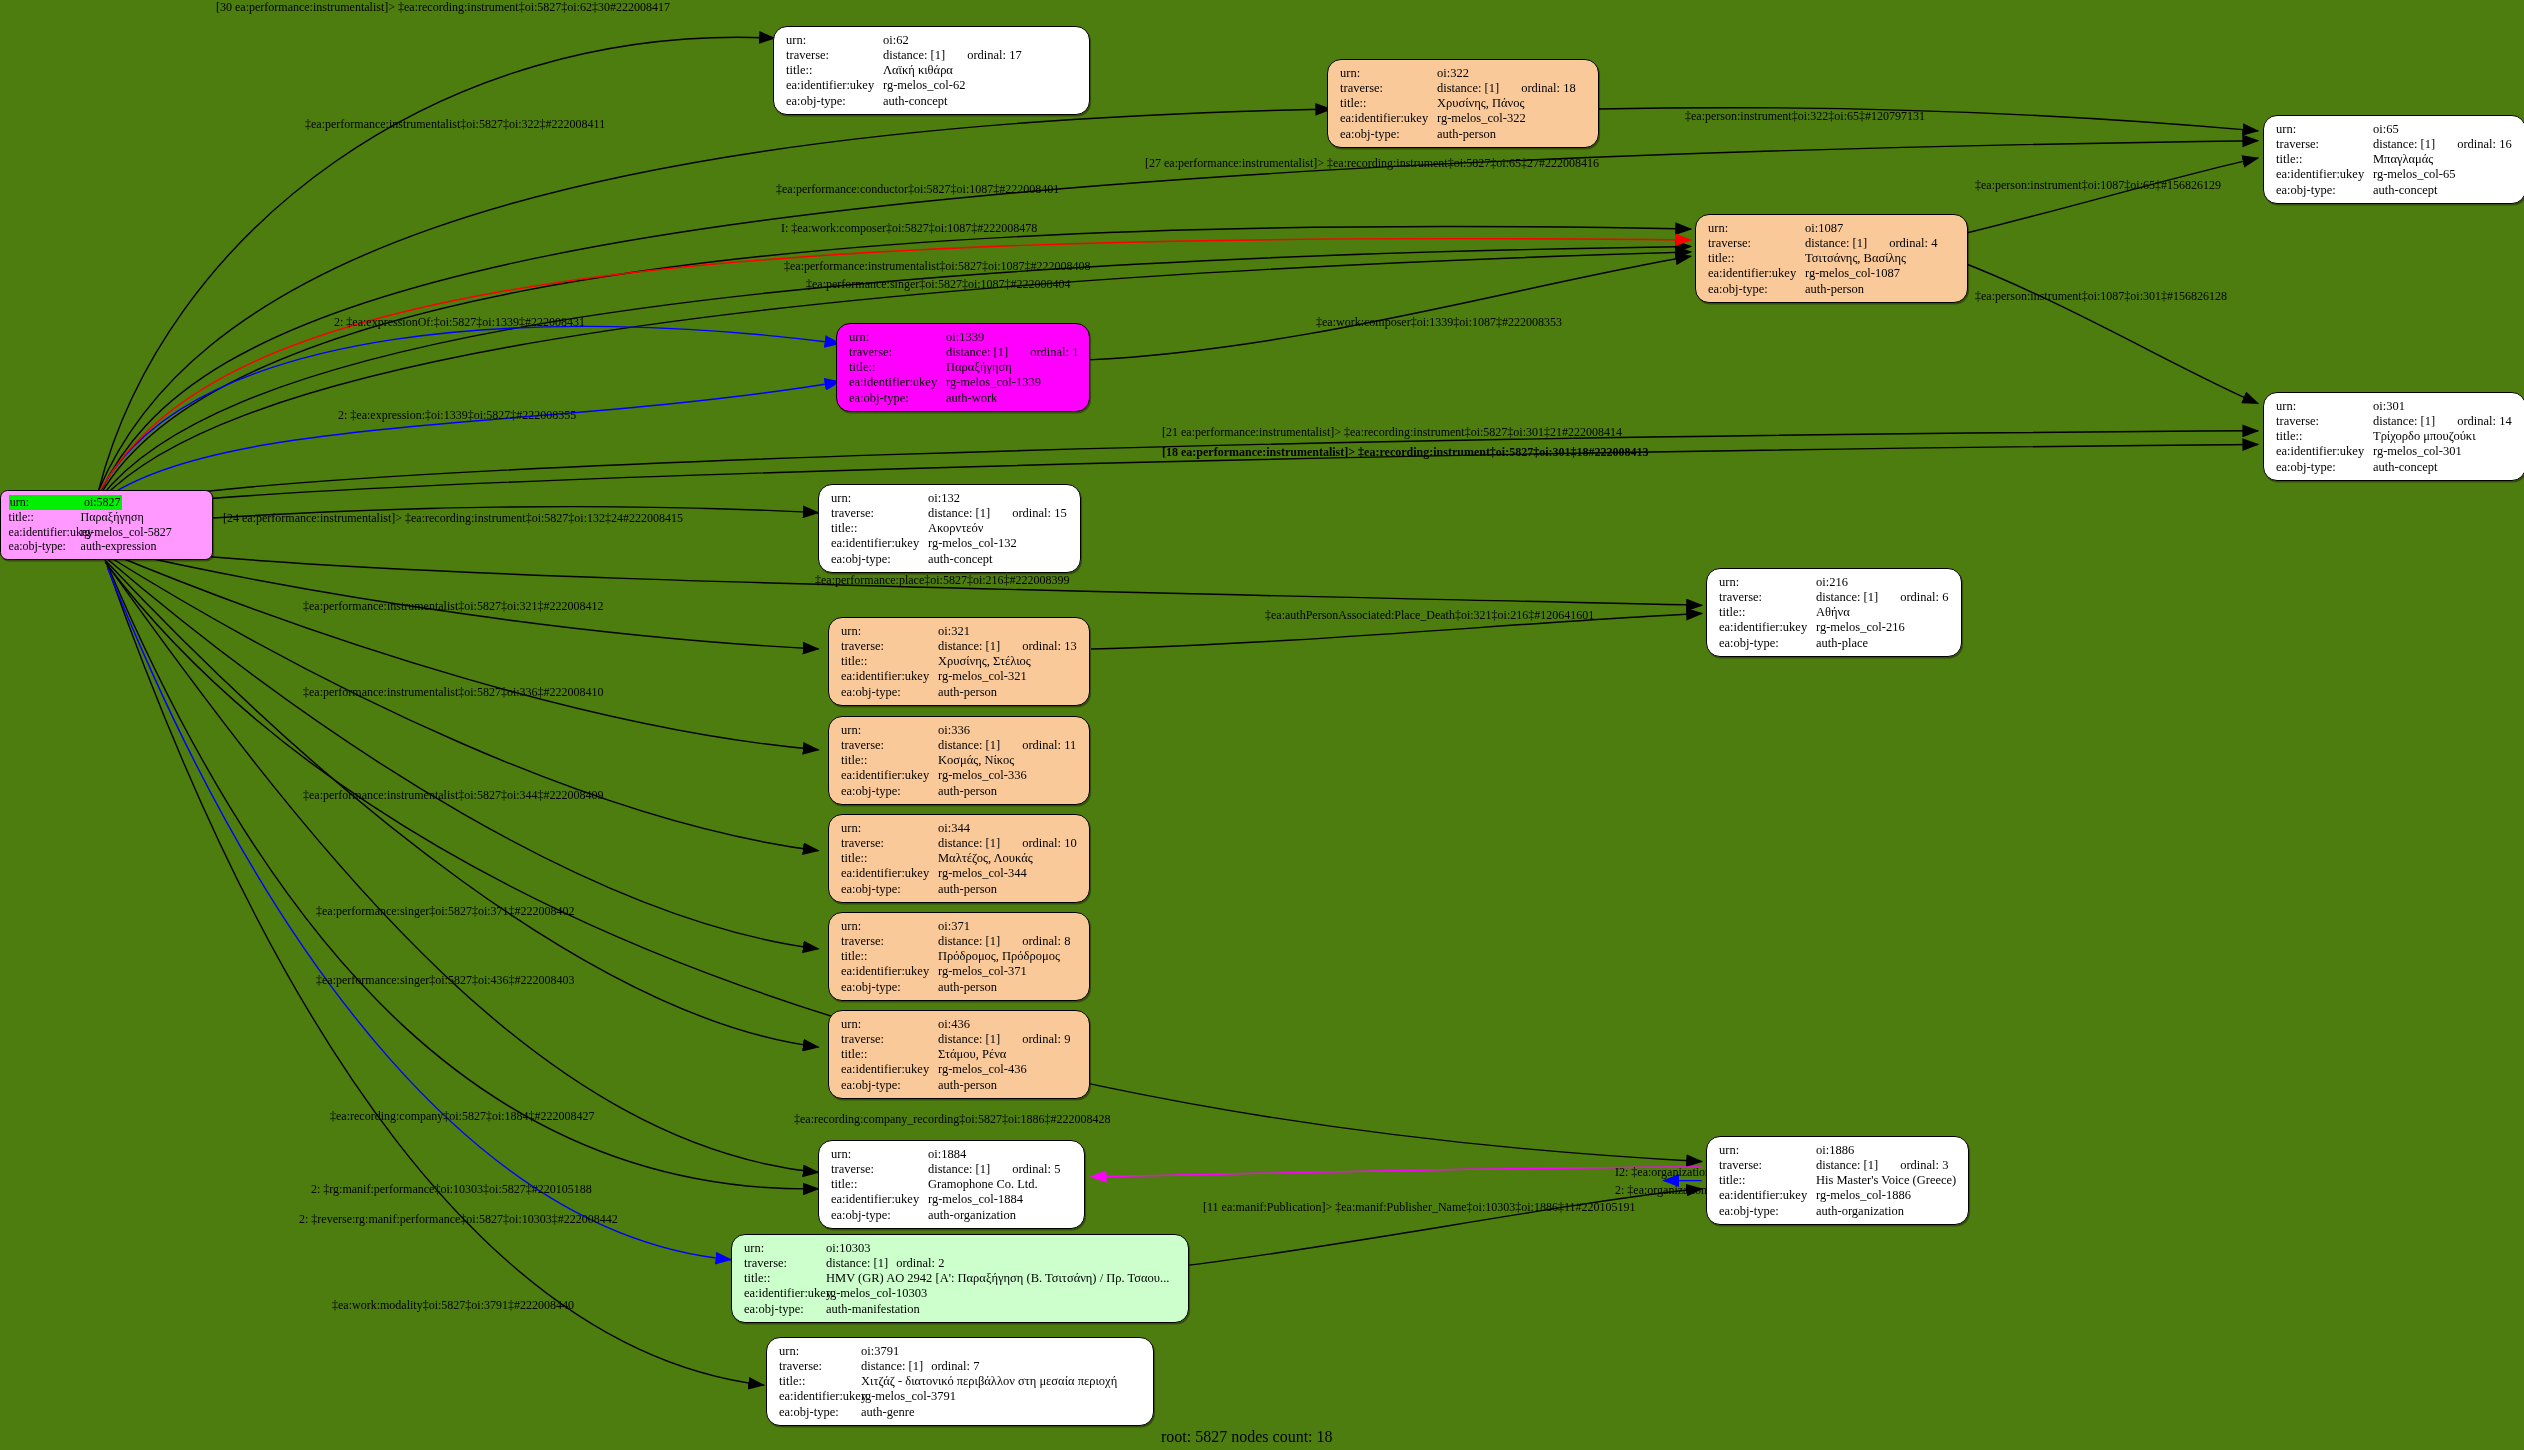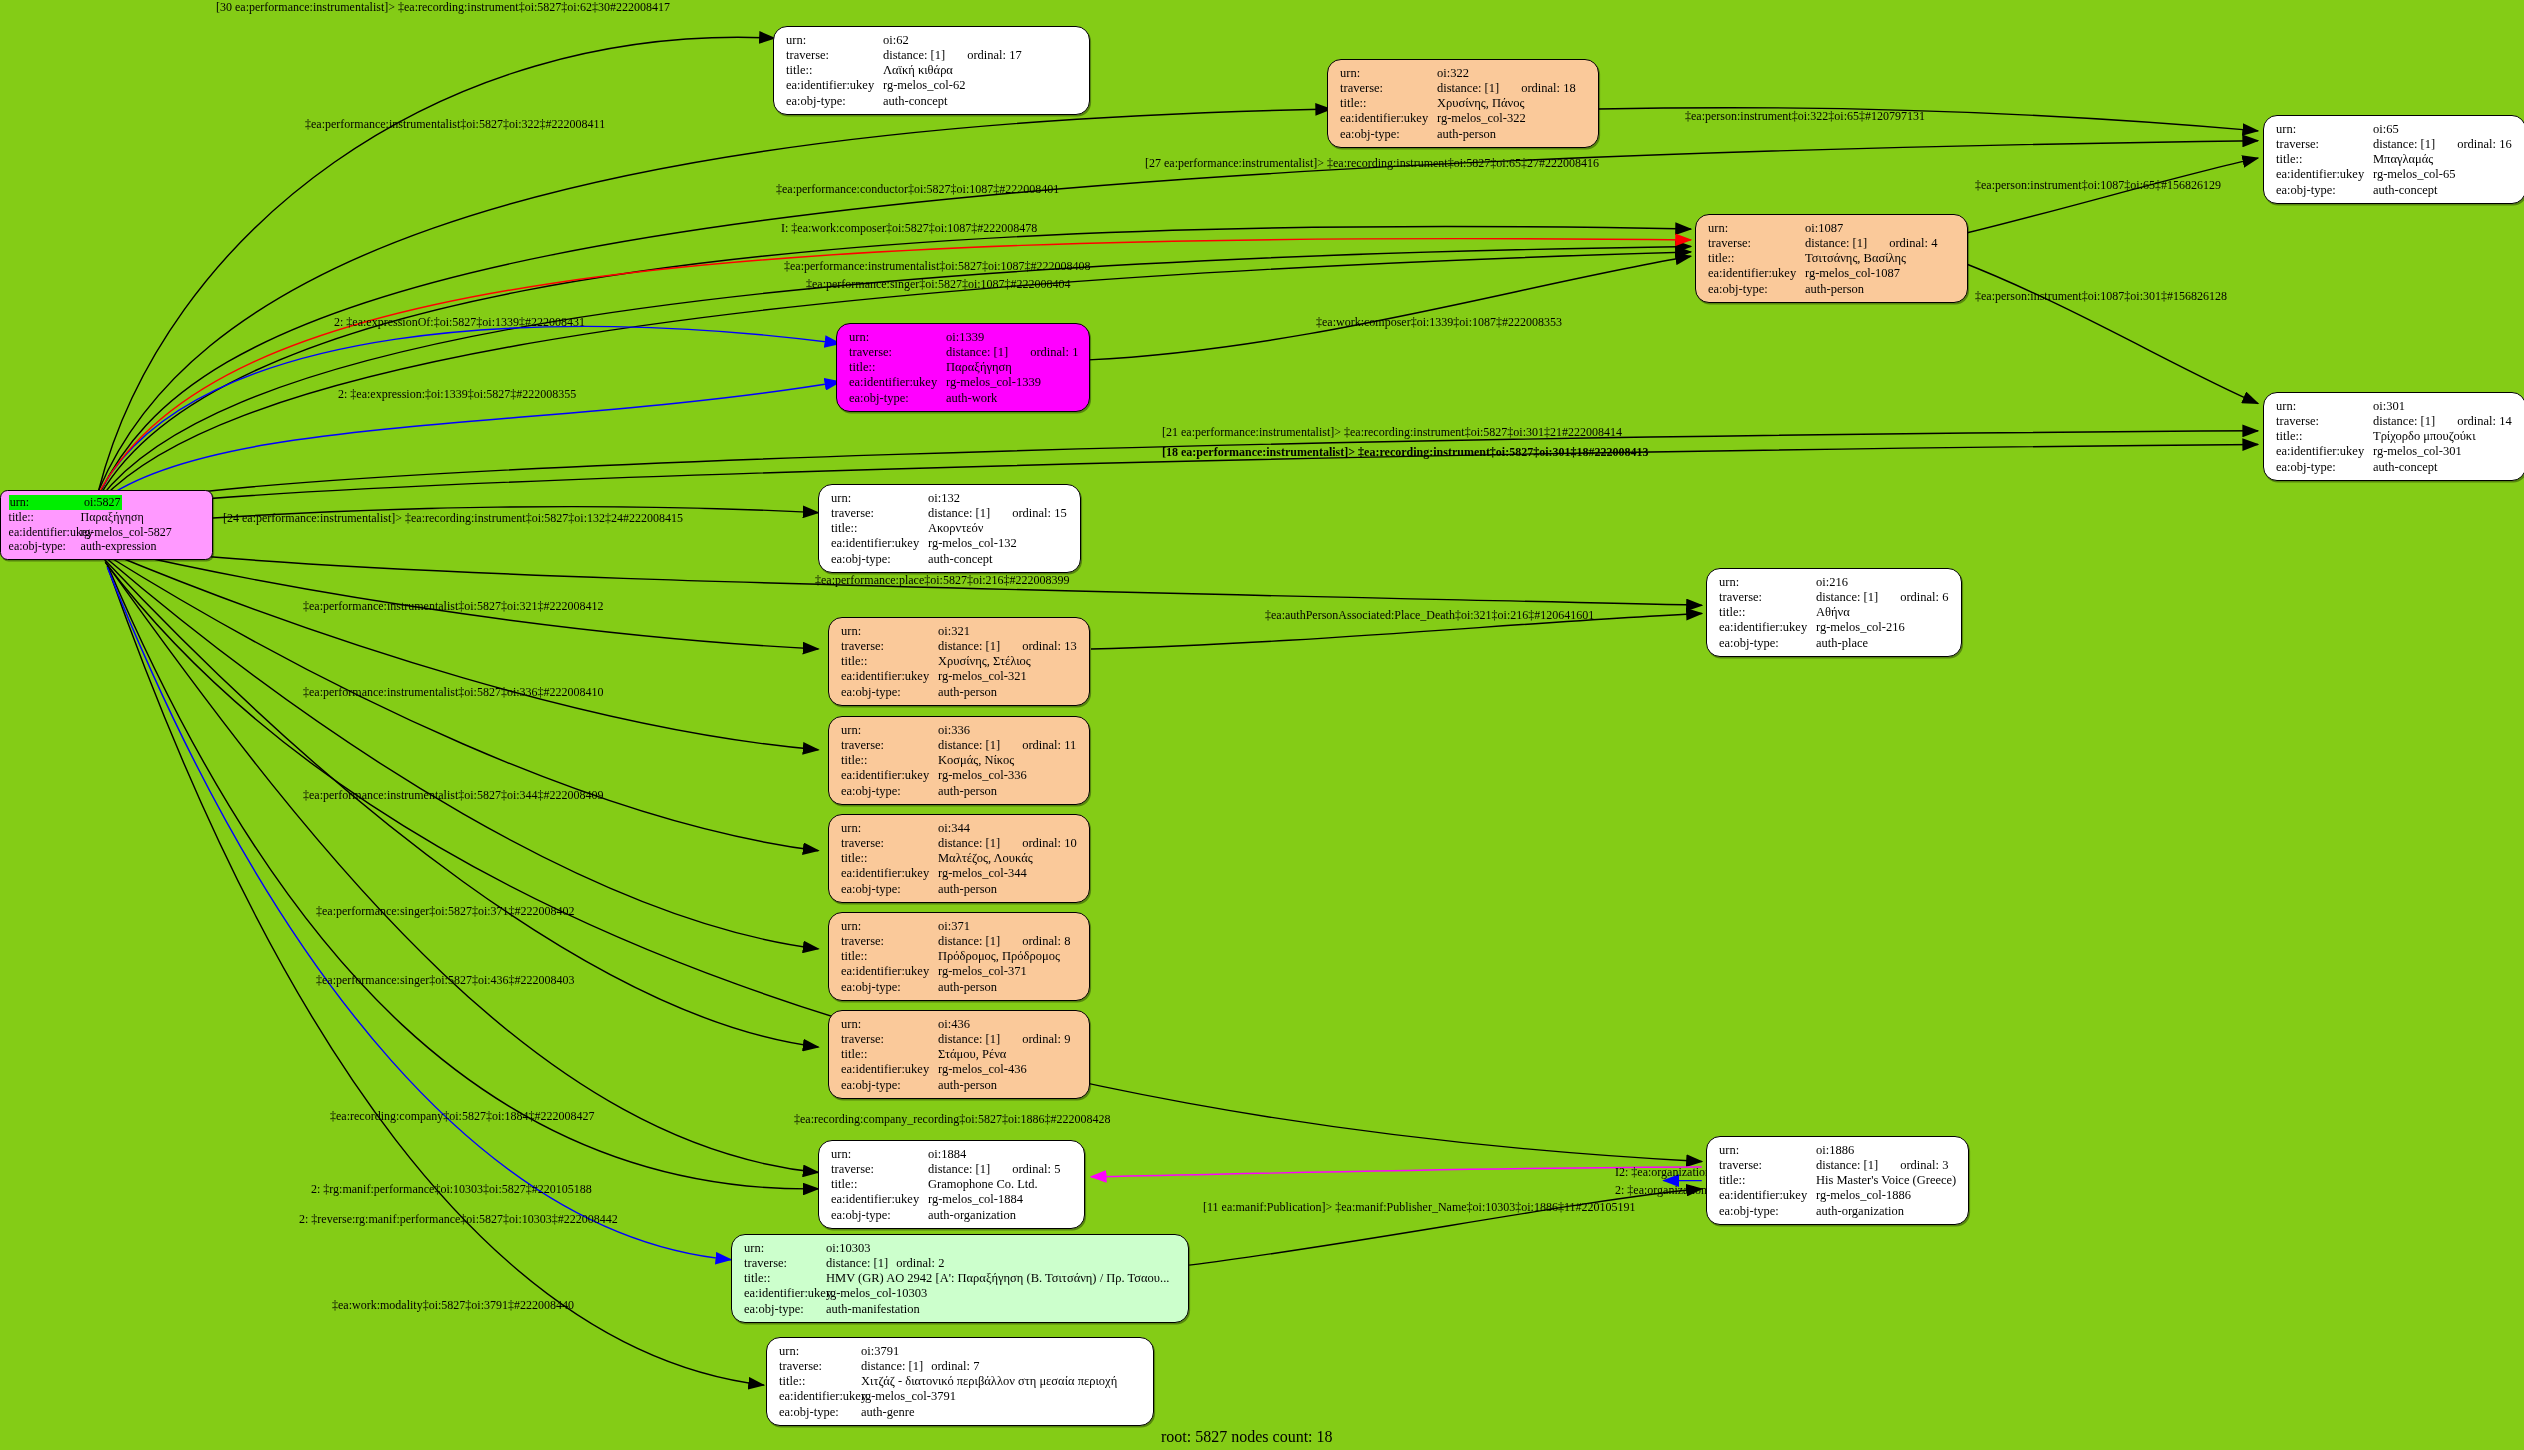--- a/index.html
+++ b/index.html
@@ -1,20 +1,20 @@
 <!DOCTYPE html>
 <html style="font-size:8.7px"><head>
 <meta charset="utf-8">
 <style>
   html,body{margin:0;padding:0;background:#ffffff;}
   #stage{
     position:relative;
     width:2525px;
     height:1450px;
-    background:#84cc16;
+    background:#4d7c0f;
     font-family:"Liberation Serif", serif;
     overflow:hidden;
   }
   
   .node{
     position:absolute;
     box-sizing:border-box;
     border:1.1px solid #000000;
     border-radius:14px;
     background:#ffffff;
@@ -163,21 +163,21 @@
   <div class="elabel" style="left:1685px;top:109px;">‡ea:person:instrument‡oi:322‡oi:65‡#120797131</div>
   <div class="elabel" style="left:1145px;top:156px;">[27 ea:performance:instrumentalist]&gt; ‡ea:recording:instrument‡oi:5827‡oi:65‡27#222008416</div>
   <div class="elabel" style="left:1975px;top:178px;">‡ea:person:instrument‡oi:1087‡oi:65‡#156826129</div>
   <div class="elabel" style="left:776px;top:182px;">‡ea:performance:conductor‡oi:5827‡oi:1087‡#222008401</div>
   <div class="elabel" style="left:781px;top:221px;">I: ‡ea:work:composer‡oi:5827‡oi:1087‡#222008478</div>
   <div class="elabel" style="left:784px;top:259px;">‡ea:performance:instrumentalist‡oi:5827‡oi:1087‡#222008408</div>
   <div class="elabel" style="left:806px;top:277px;">‡ea:performance:singer‡oi:5827‡oi:1087‡#222008404</div>
   <div class="elabel" style="left:334px; top:315px;">2: ‡ea:expressionOf:‡oi:5827‡oi:1339‡#222008431</div>
   <div class="elabel" style="left:1316px;top:315px;">‡ea:work:composer‡oi:1339‡oi:1087‡#222008353</div>
   <div class="elabel" style="left:1975px;top:289px;">‡ea:person:instrument‡oi:1087‡oi:301‡#156826128</div>
-  <div class="elabel" style="left:338px; top:387px;">2: ‡ea:expression:‡oi:1339‡oi:5827‡#222008355</div>
+  <div class="elabel" style="left:338px; top:408px;">2: ‡ea:expression:‡oi:1339‡oi:5827‡#222008355</div>
   <div class="elabel" style="left:1162px;top:425px;">[21 ea:performance:instrumentalist]&gt; ‡ea:recording:instrument‡oi:5827‡oi:301‡21#222008414</div>
   <div class="elabel" style="left:1162px;top:445px;font-weight:bold;">[18 ea:performance:instrumentalist]&gt; ‡ea:recording:instrument‡oi:5827‡oi:301‡18#222008413</div>
   <div class="elabel" style="left:223px; top:511px;">[24 ea:performance:instrumentalist]&gt; ‡ea:recording:instrument‡oi:5827‡oi:132‡24#222008415</div>
   <div class="elabel" style="left:815px;top:573px;">‡ea:performance:place‡oi:5827‡oi:216‡#222008399</div>
   <div class="elabel" style="left:303px; top:599px;">‡ea:performance:instrumentalist‡oi:5827‡oi:321‡#222008412</div>
   <div class="elabel" style="left:1265px;top:608px;">‡ea:authPersonAssociated:Place_Death‡oi:321‡oi:216‡#120641601</div>
   <div class="elabel" style="left:303px; top:685px;">‡ea:performance:instrumentalist‡oi:5827‡oi:336‡#222008410</div>
   <div class="elabel" style="left:303px; top:788px;">‡ea:performance:instrumentalist‡oi:5827‡oi:344‡#222008409</div>
   <div class="elabel" style="left:316px; top:904px;">‡ea:performance:singer‡oi:5827‡oi:371‡#222008402</div>
   <div class="elabel" style="left:316px; top:973px;">‡ea:performance:singer‡oi:5827‡oi:436‡#222008403</div>

